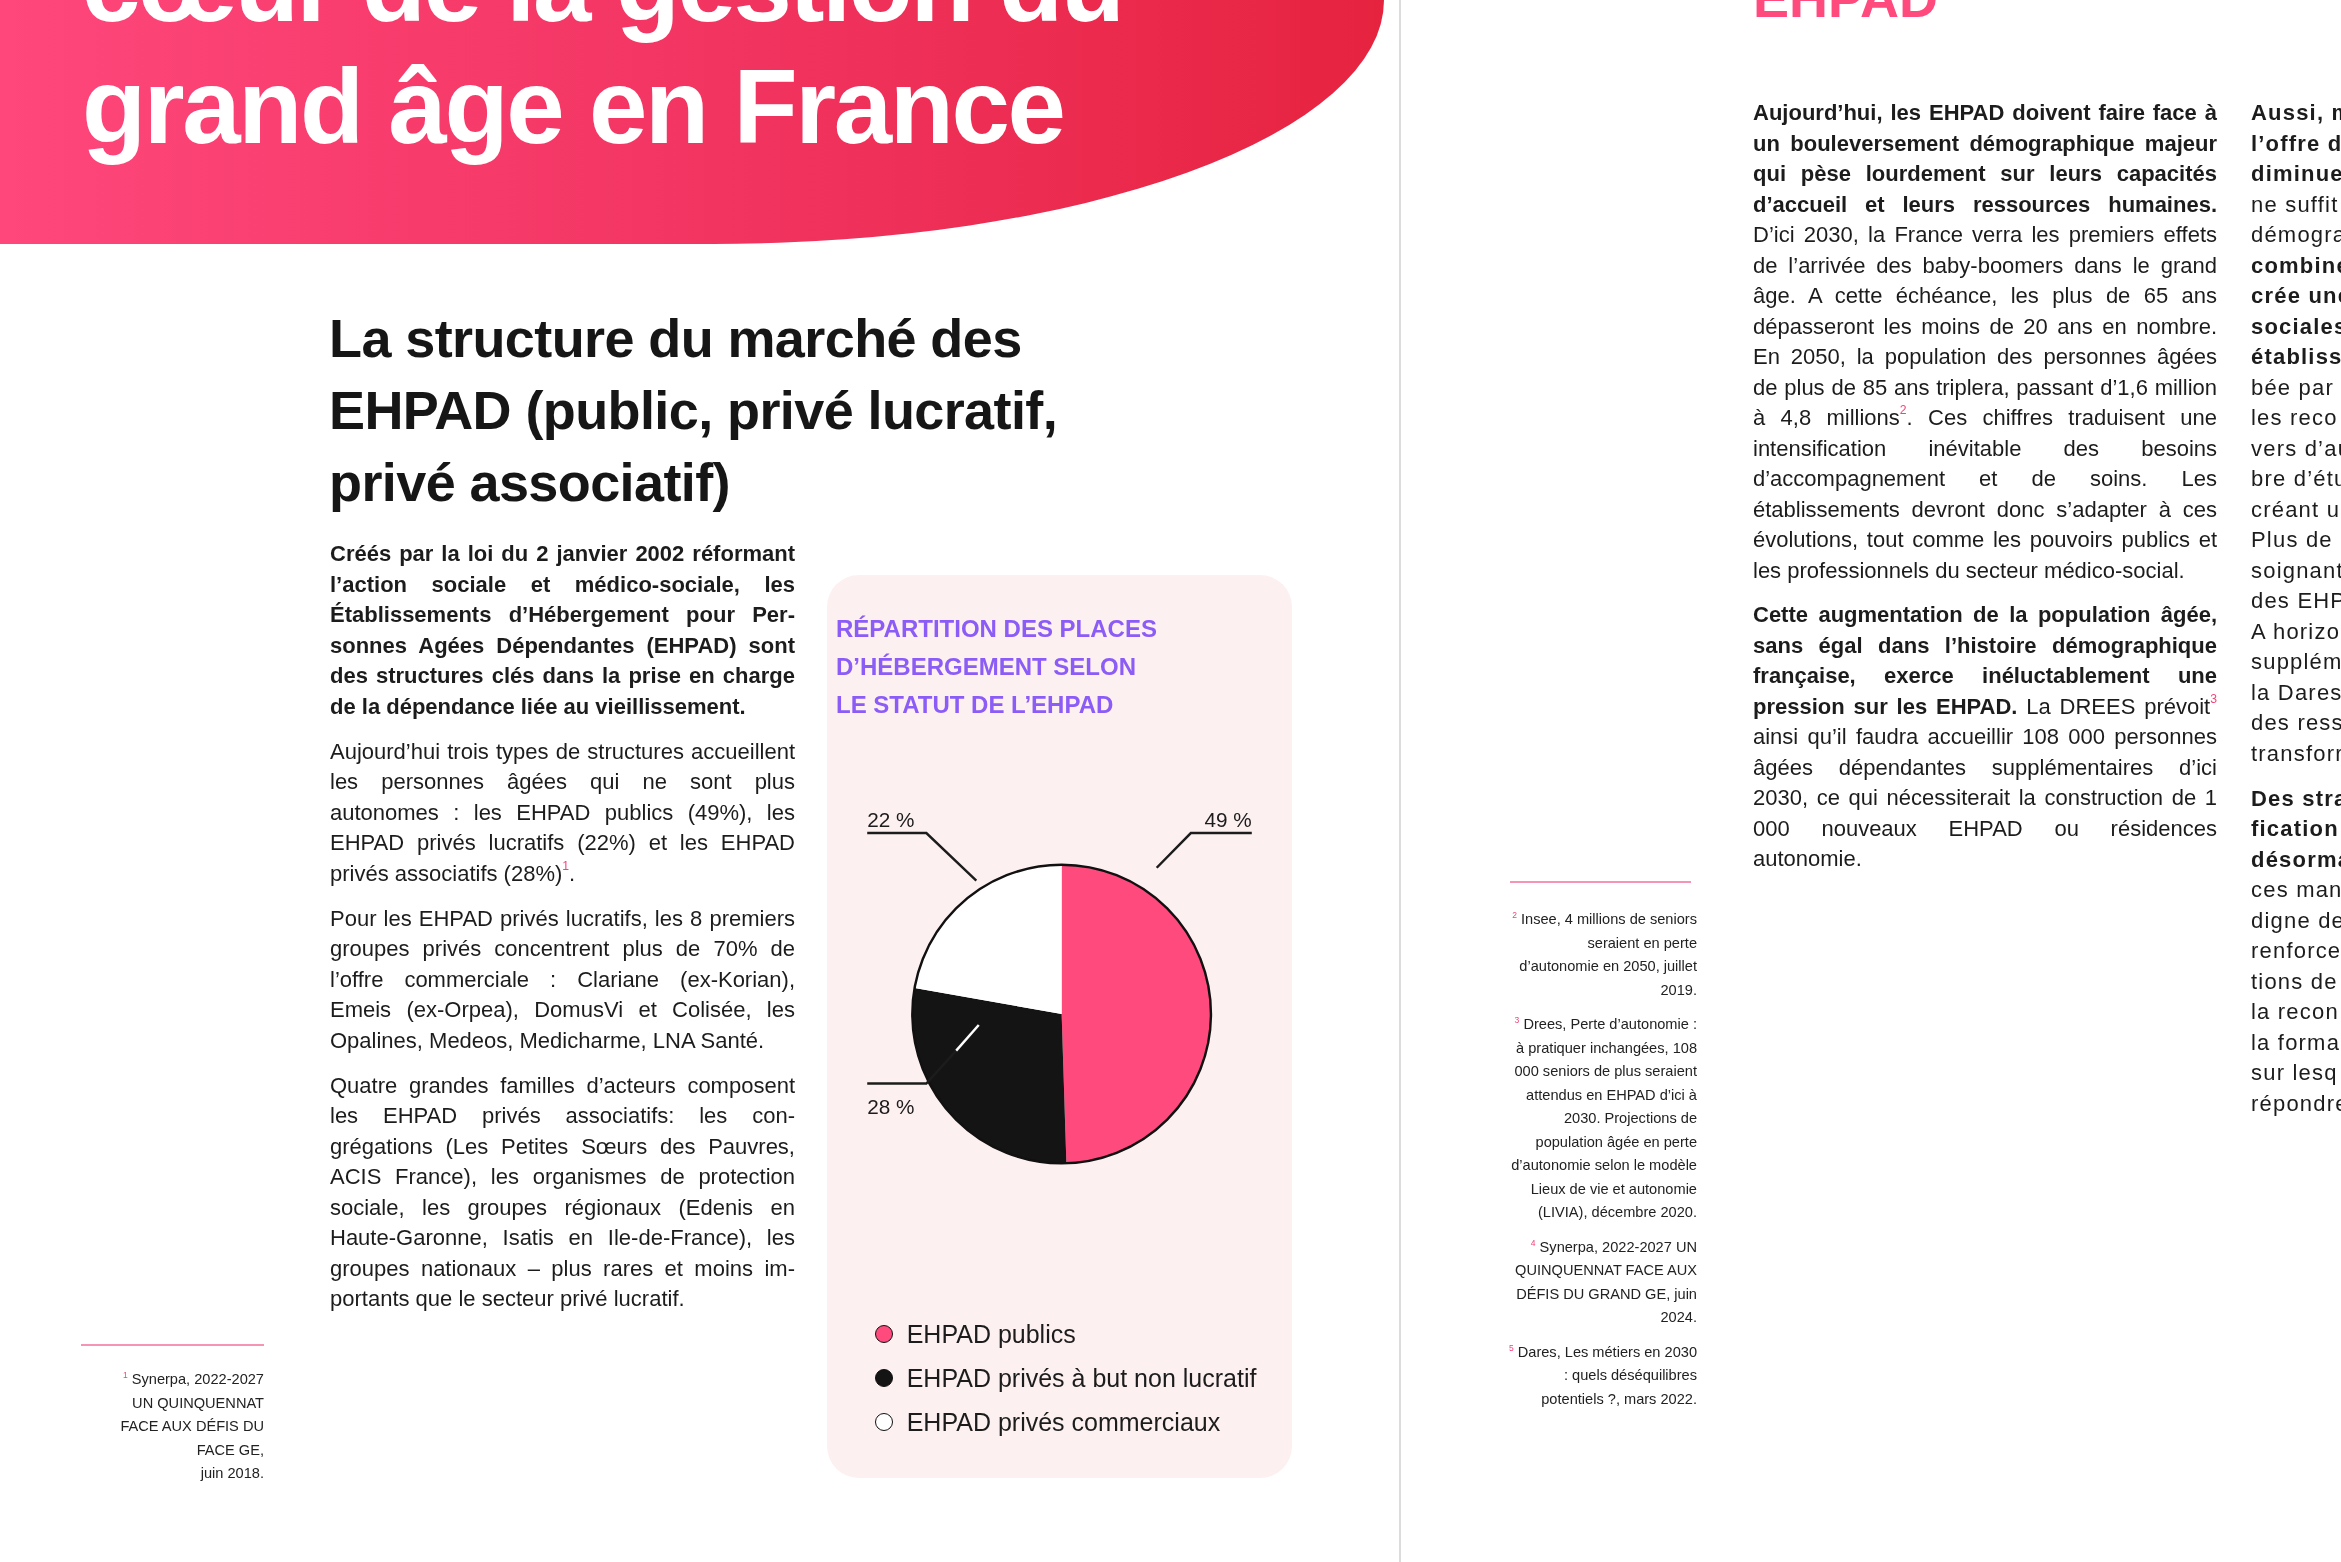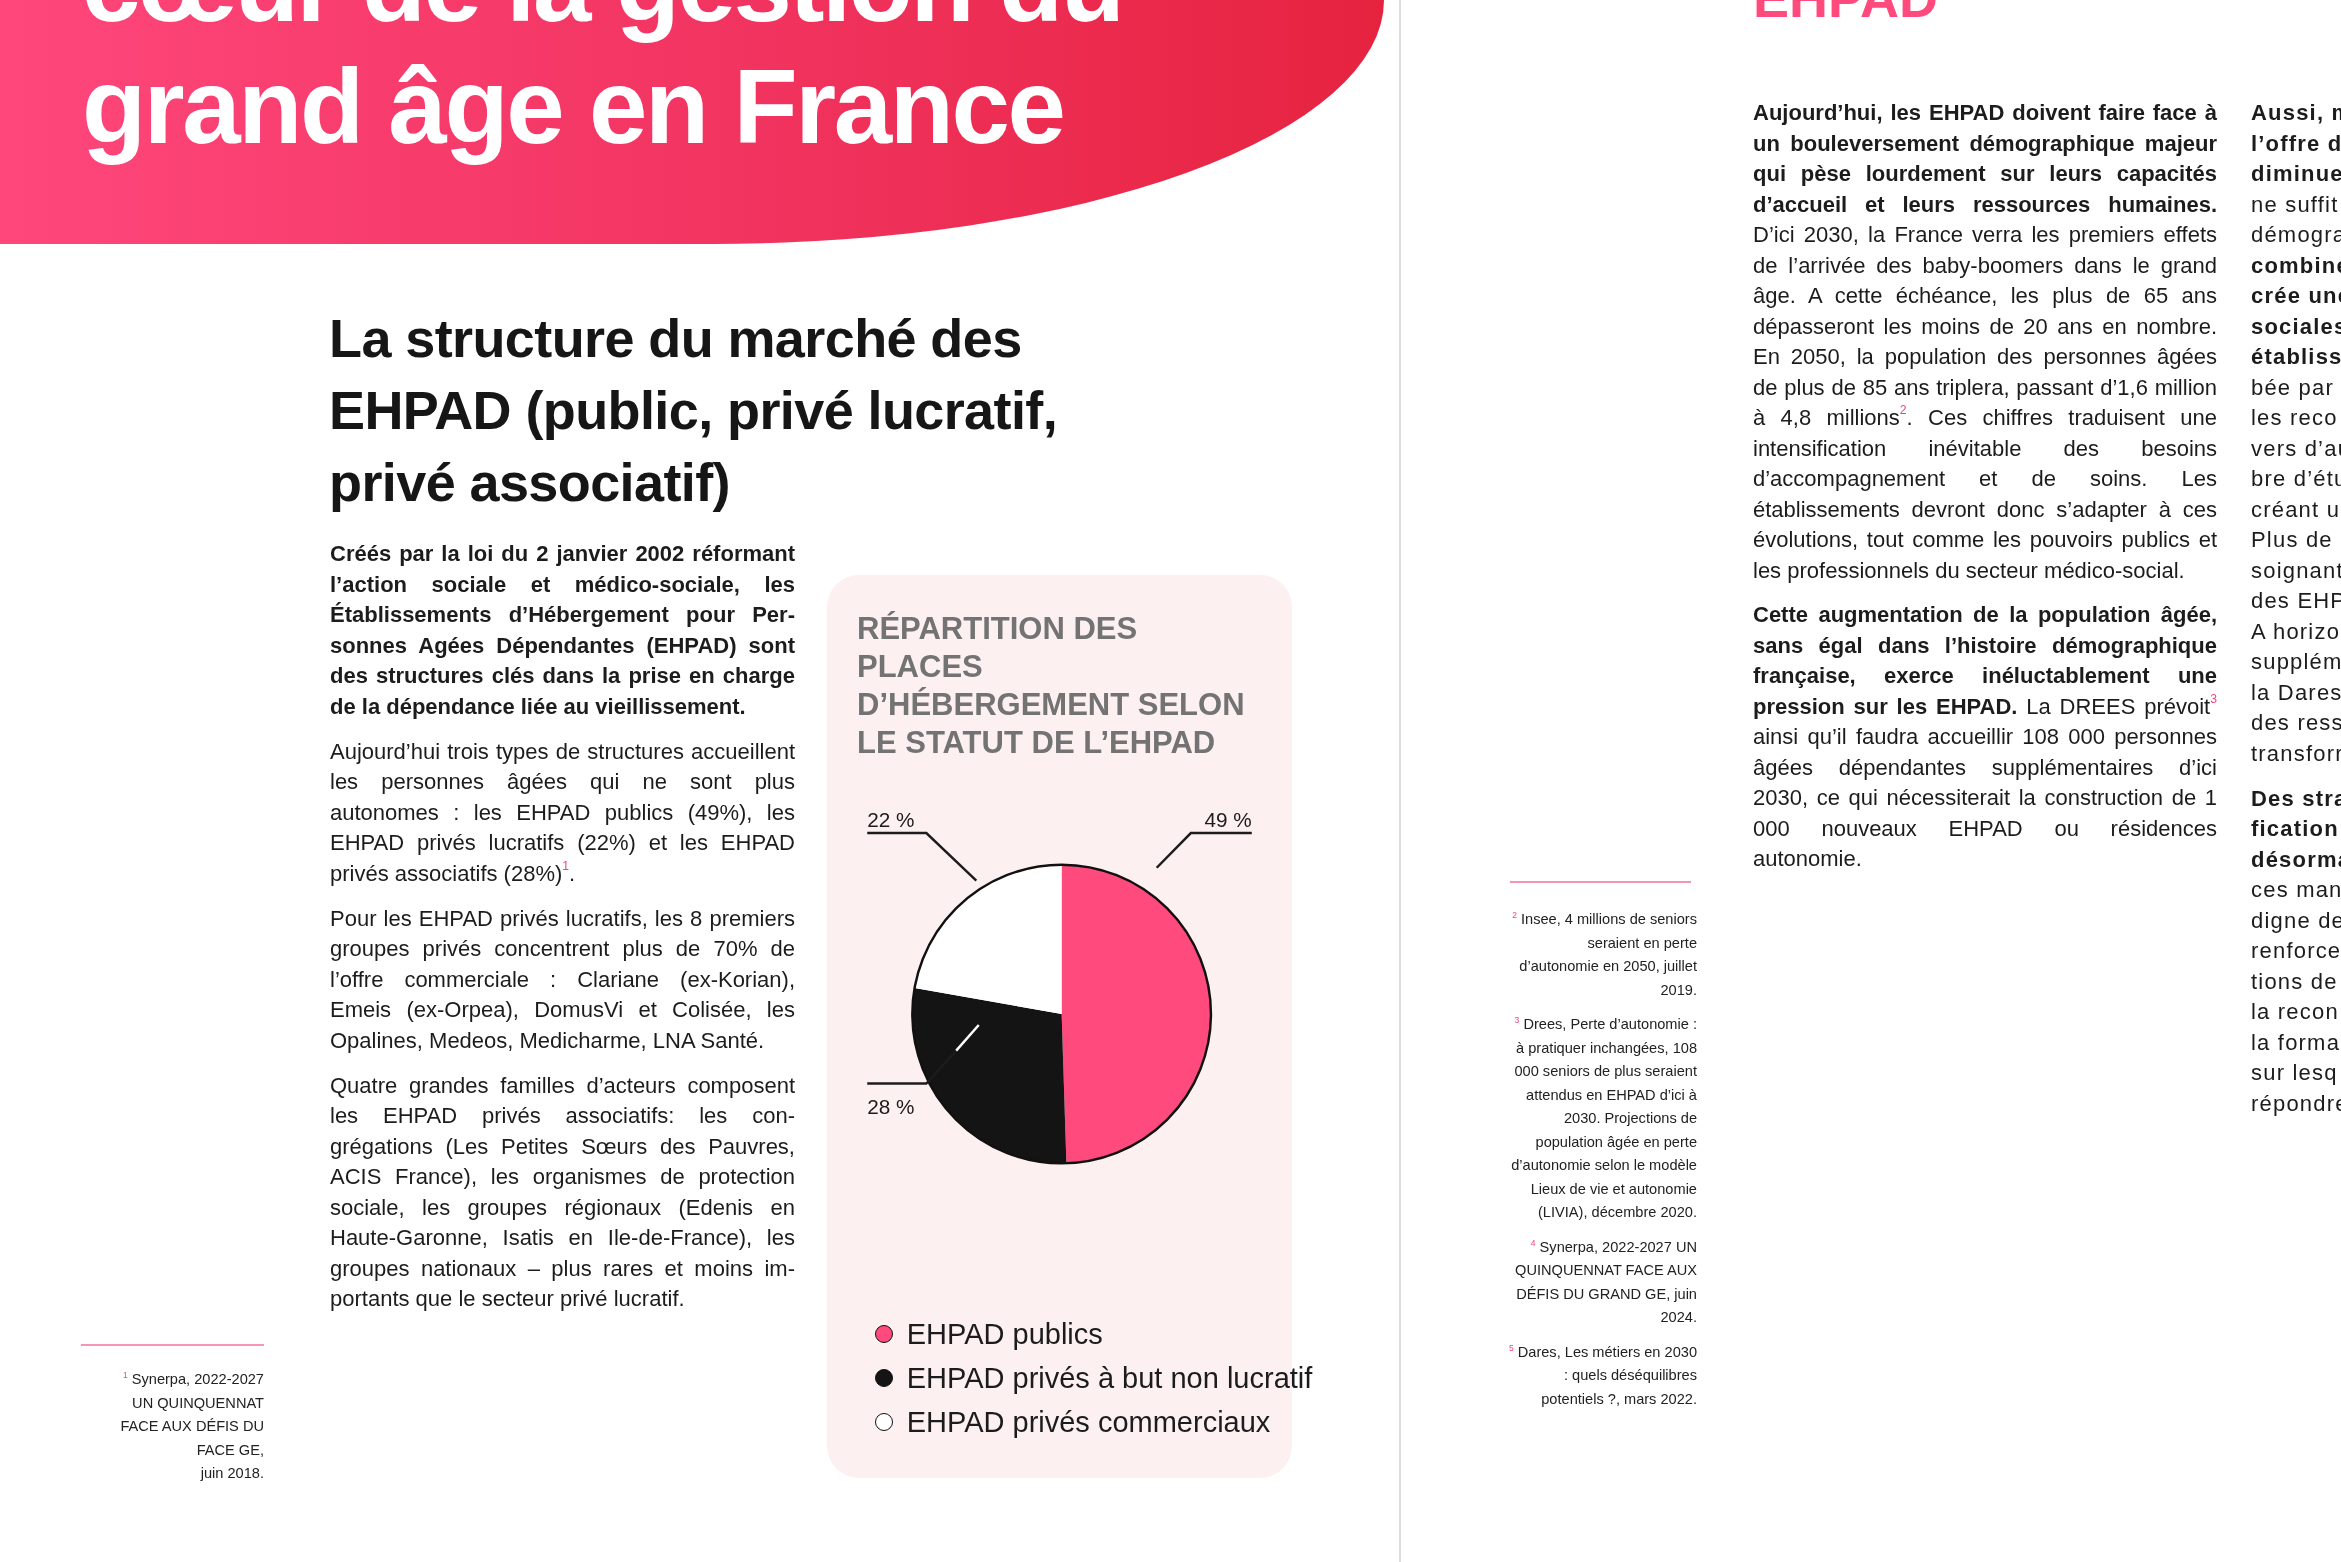--- a/index.html
+++ b/index.html
@@ -40,27 +40,27 @@
   .footnotes { font-size: 14.6px; line-height: 23.5px; text-align: right; color: #222; }
   .footnotes p { margin: 0 0 11px 0; }
   .footnotes sup { color: #f0457a; font-size: 8.5px; vertical-align: 6.1px; line-height: 0; }
 
   
   #chart-card {
     left: 827px; top: 575px; width: 465px; height: 903px;
     background: #fdf0f1; border-radius: 32px;
   }
   #chart-title {
-    left: 857px; top: 610px; width: 390px;
-    color: #737373; font-weight: 700; font-size: 31px; line-height: 38px;
+    left: 836px; top: 610px; width: 390px;
+    color: #8b5cf6; font-weight: 700; font-size: 24px; line-height: 38px;
   }
   #chart-svg { left: 827px; top: 792px; width: 465px; height: 427px; }
   .slice-label { font-family: "Liberation Sans", sans-serif; font-size: 34px; fill: #1c1c1c; }
   #legend { left: 875px; top: 1312px; }
-  .legend-item { display: flex; align-items: center; height: 44px; font-size: 29px; color: #1c1c1c; }
+  .legend-item { display: flex; align-items: center; height: 44px; font-size: 25px; color: #1c1c1c; }
   .legend-dot { width: 18.3px; height: 18.3px; border-radius: 50%; border: 1.8px solid #111; margin-right: 13.4px; box-sizing: border-box; }
 
   
   #spine { left: 1399px; top: 0; width: 1.8px; height: 1562px; background: #dcdcdc; }
 
   
   #right-heading {
     left: 1753px; top: -32px; color: #ff4a7d; font-weight: 700; font-size: 54px; line-height: 61px;
   }
   #right-col { left: 1753px; top: 98px; width: 464px; }

